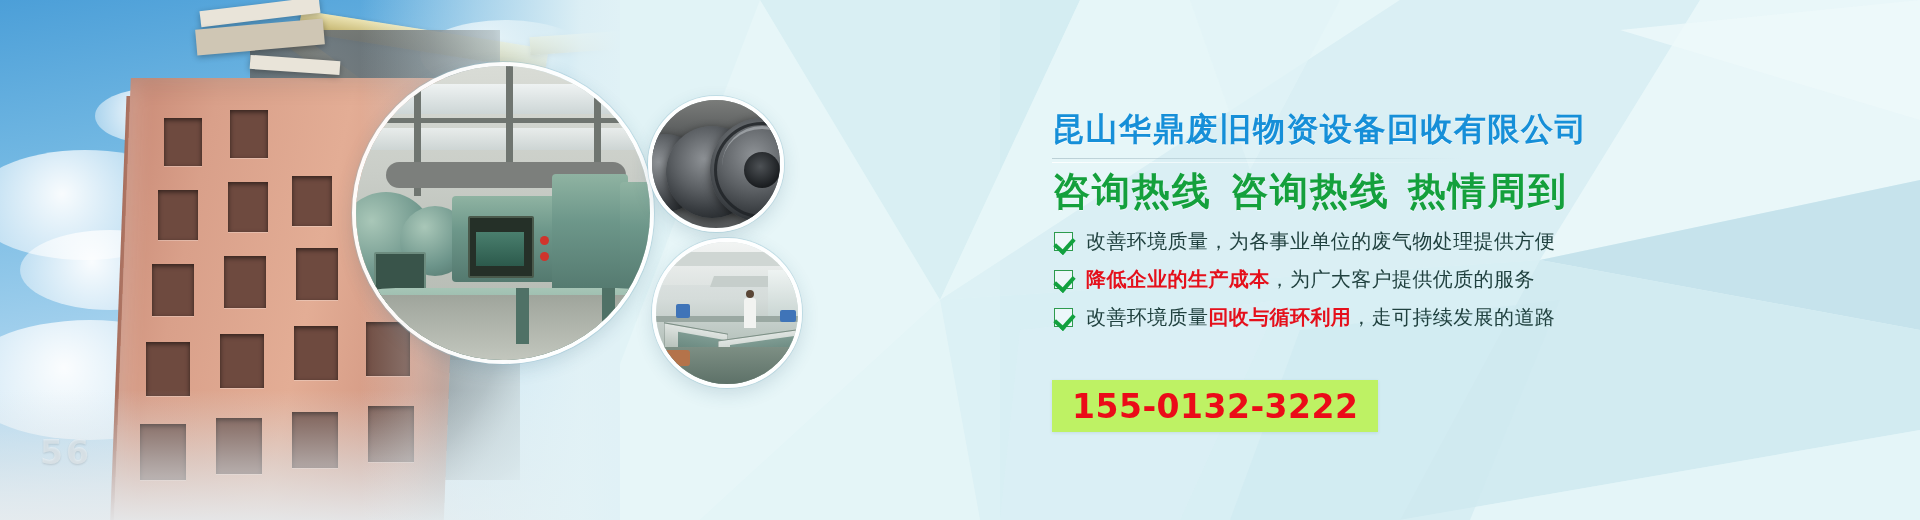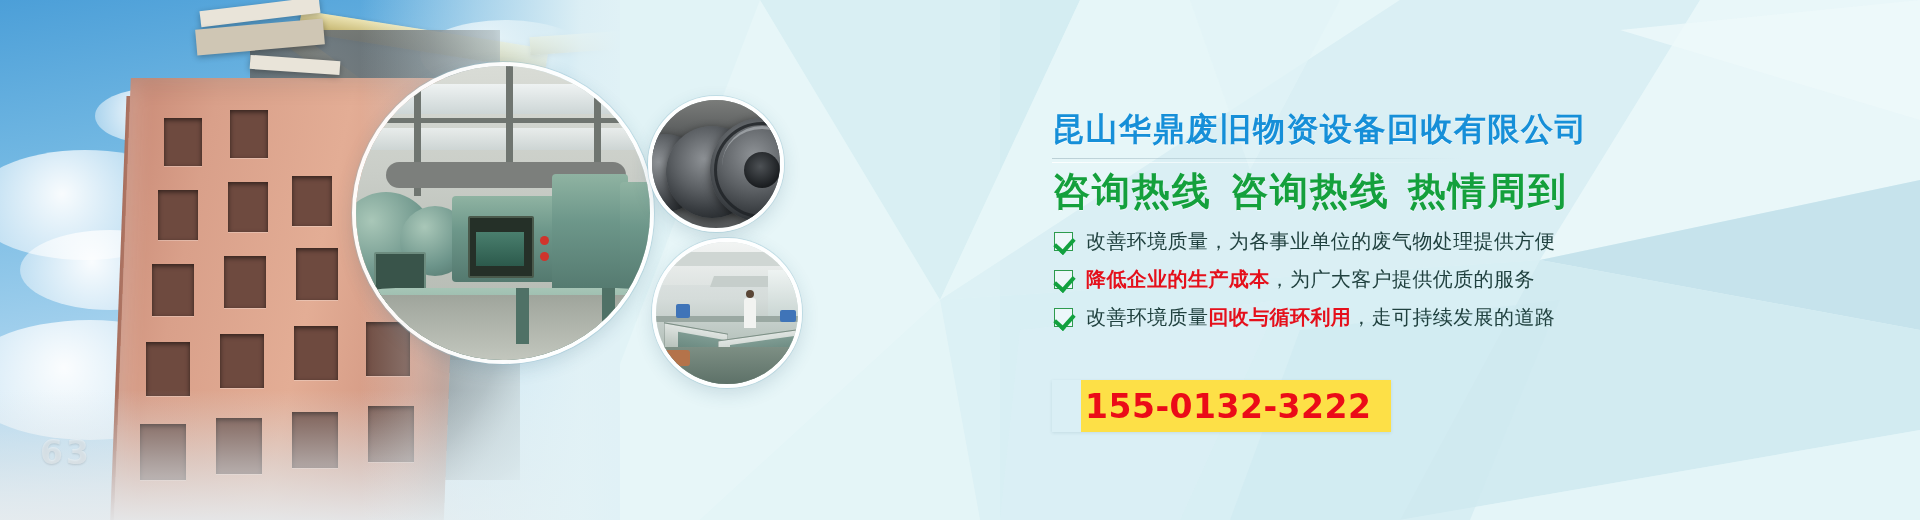--- a/index.html
+++ b/index.html
@@ -182,26 +182,25 @@
     display:flex; align-items:stretch; height:52px;
     box-shadow:0 1px 3px rgba(40,90,110,.12);
   }
   .phone-lab {
     background:#1a9ae0; color:#ffffff;
     font-size:25px; font-weight:700; letter-spacing:1px;
     display:flex; align-items:center; padding:0 14px 0 18px;
     white-space:nowrap;
   }
   .phone-num {
-    background:#fde047; color:#eb0b18;
+    background:#bef264; color:#eb0b18;
     font-size:33px; font-weight:700; letter-spacing:.5px;
-    display:flex; align-items:center; padding:0 20px 0 4px;
+    display:flex; align-items:center; padding:0 20px 0 20px;
     white-space:nowrap;
     font-family:"DejaVu Sans","Liberation Sans",sans-serif;
-    margin-left:29px;
   }
 </style>
 </head>
 <body>
 
 <div id="banner">
 
   <svg class="poly-bg" viewBox="0 0 1920 520" preserveAspectRatio="none">
     <rect x="0" y="0" width="1920" height="520" fill="#dff2f6"></rect>
     <g stroke="none">
@@ -258,21 +257,21 @@
     <div class="win" style="left:146px;top:342px;width:44px;height:54px;"></div>
     <div class="win" style="left:220px;top:334px;width:44px;height:54px;"></div>
     <div class="win" style="left:294px;top:326px;width:44px;height:54px;"></div>
     <div class="win" style="left:366px;top:322px;width:44px;height:54px;"></div>
     <div class="win" style="left:140px;top:424px;width:46px;height:56px;"></div>
     <div class="win" style="left:216px;top:418px;width:46px;height:56px;"></div>
     <div class="win" style="left:292px;top:412px;width:46px;height:56px;"></div>
     <div class="win" style="left:368px;top:406px;width:46px;height:56px;"></div>
 
     <div class="dust-base"></div>
-    <div class="watermark">63</div>
+    <div class="watermark">56</div>
     <div class="photo-fade-r"></div>
   </div>
 
   <div class="circ circ-main">
     <div class="fac-wall"></div>
     <div class="fac-win" style="left:0;top:18px;width:100%;height:30px;"></div>
     <div class="fac-win" style="left:0;top:62px;width:100%;height:22px;opacity:.8;"></div>
     <div class="fac-beam" style="left:0;top:52px;width:100%;height:5px;"></div>
     <div class="fac-beam" style="left:58px;top:0;width:7px;height:130px;"></div>
     <div class="fac-beam" style="left:150px;top:0;width:7px;height:120px;"></div>

